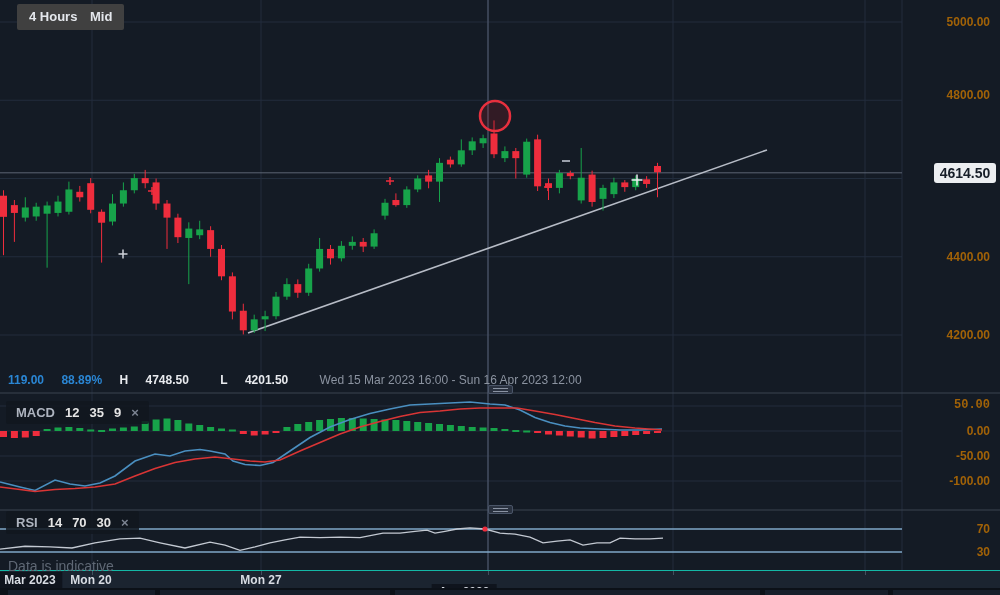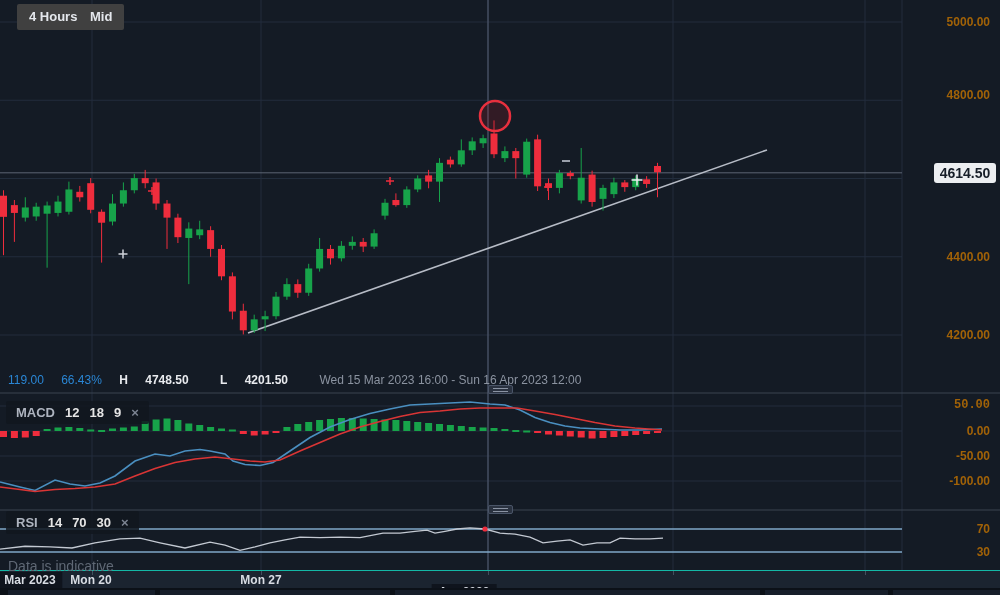--- a/index.html
+++ b/index.html
@@ -5,21 +5,21 @@
   html,body{margin:0;padding:0;background:#0c1118;}
   *{box-sizing:border-box;font-family:"Liberation Sans",sans-serif;}
   #app{position:relative;width:1000px;height:595px;background:#141b25;overflow:hidden;}
   #chart-svg{position:absolute;left:0;top:0;}
   .btn{position:absolute;top:4px;height:26px;line-height:26px;padding:0 12px;background:#404040;
        color:#e4e7ec;font-size:13px;font-weight:600;border-radius:2px;}
   #tf-btn{left:17px;}
   #mid-btn{left:78px;}
   #stats-bar{position:absolute;left:8px;top:373px;height:16px;font-size:12px;white-space:nowrap;z-index:4;}
   #stats-bar span{margin-right:14px;}
-  .blue-txt{color:#2a86d4;font-weight:400;}
+  .blue-txt{color:#2a86d4;font-weight:700;}
   .hl-txt{color:#e8eaee;font-weight:700;}
   .range-txt{color:#8b93a0;font-weight:400;}
   .pill{position:absolute;background:#10161fd9;border-radius:2px;height:23px;line-height:23px;
         padding:0 10px;font-size:13px;color:#aeb4bf;font-weight:600;z-index:4;white-space:nowrap;}
   .pill .param{color:#e5e5e5;font-weight:700;margin-left:10px;}
   .pill .close-x{color:#7c8492;margin-left:10px;cursor:pointer;font-weight:700;}
   #macd-pill{left:6px;top:401px;}
   #rsi-pill{left:6px;top:511px;}
   #footnote{position:absolute;left:8px;top:558px;font-size:14px;color:#5f6875;z-index:4;}
   .axis-label{position:absolute;right:10px;width:90px;text-align:right;font-size:12px;font-weight:700;
@@ -264,28 +264,28 @@
       <line x1="0" y1="552" x2="902" y2="552" stroke="#7fa8c9" stroke-width="1.4"></line>
       <path d="M0,549.125 L25,546.25 L50,546.825 L72,547.975 L95,542.8 L120,538.775 L140,538.2 L160,542.8 L185,547.975 L210,542.225 L225,545.1 L240,550.275 L255,546.825 L270,542.8 L285,539.925 L300,537.05 L320,537.625 L340,537.05 L360,537.625 L383,533.025 L400,533.025 L415,531.3 L427,530.15 L435,533.025 L445,531.3 L457,529 L470,527.85 L485,529 L500,533.025 L515,534.175 L530,537.05 L543,542.8 L557,541.075 L570,539.925 L583,545.1 L597,542.8 L610,542.8 L620,538.2 L635,538.775 L650,538.775 L663,538.2" fill="none" stroke="#c3c9d2" stroke-width="1.3"></path>
       <circle cx="485" cy="529" r="2.6" fill="#ef2d3d"></circle>
     </svg>
 
   <div id="tf-btn" class="btn">4 Hours</div>
   <div id="mid-btn" class="btn">Mid</div>
 
   <div id="stats-bar">
     <span class="blue-txt">119.00</span>
-    <span class="blue-txt">66.43%</span>
+    <span class="blue-txt">88.89%</span>
     <span class="hl-txt"><span>H</span> <span>4748.50</span></span>
     <span class="hl-txt"><span>L</span> <span>4201.50</span></span>
     <span class="range-txt">Wed 15 Mar 2023 16:00 - Sun 16 Apr 2023 12:00</span>
   </div>
 
   <div id="macd-pill" class="pill">
-    <span>MACD</span><span id="macd-params"><span class="param">12</span><span class="param">18</span><span class="param">9</span></span><span class="close-x">×</span>
+    <span>MACD</span><span id="macd-params"><span class="param">12</span><span class="param">35</span><span class="param">9</span></span><span class="close-x">×</span>
   </div>
 
   <div id="rsi-pill" class="pill">
     <span>RSI</span><span id="rsi-params"><span class="param">14</span><span class="param">70</span><span class="param">30</span></span><span class="close-x">×</span>
   </div>
 
   <div id="footnote">Data is indicative</div>
 
   <div id="right-axis">
       <div class="axis-label" style="top: 15px;">5000.00</div>

